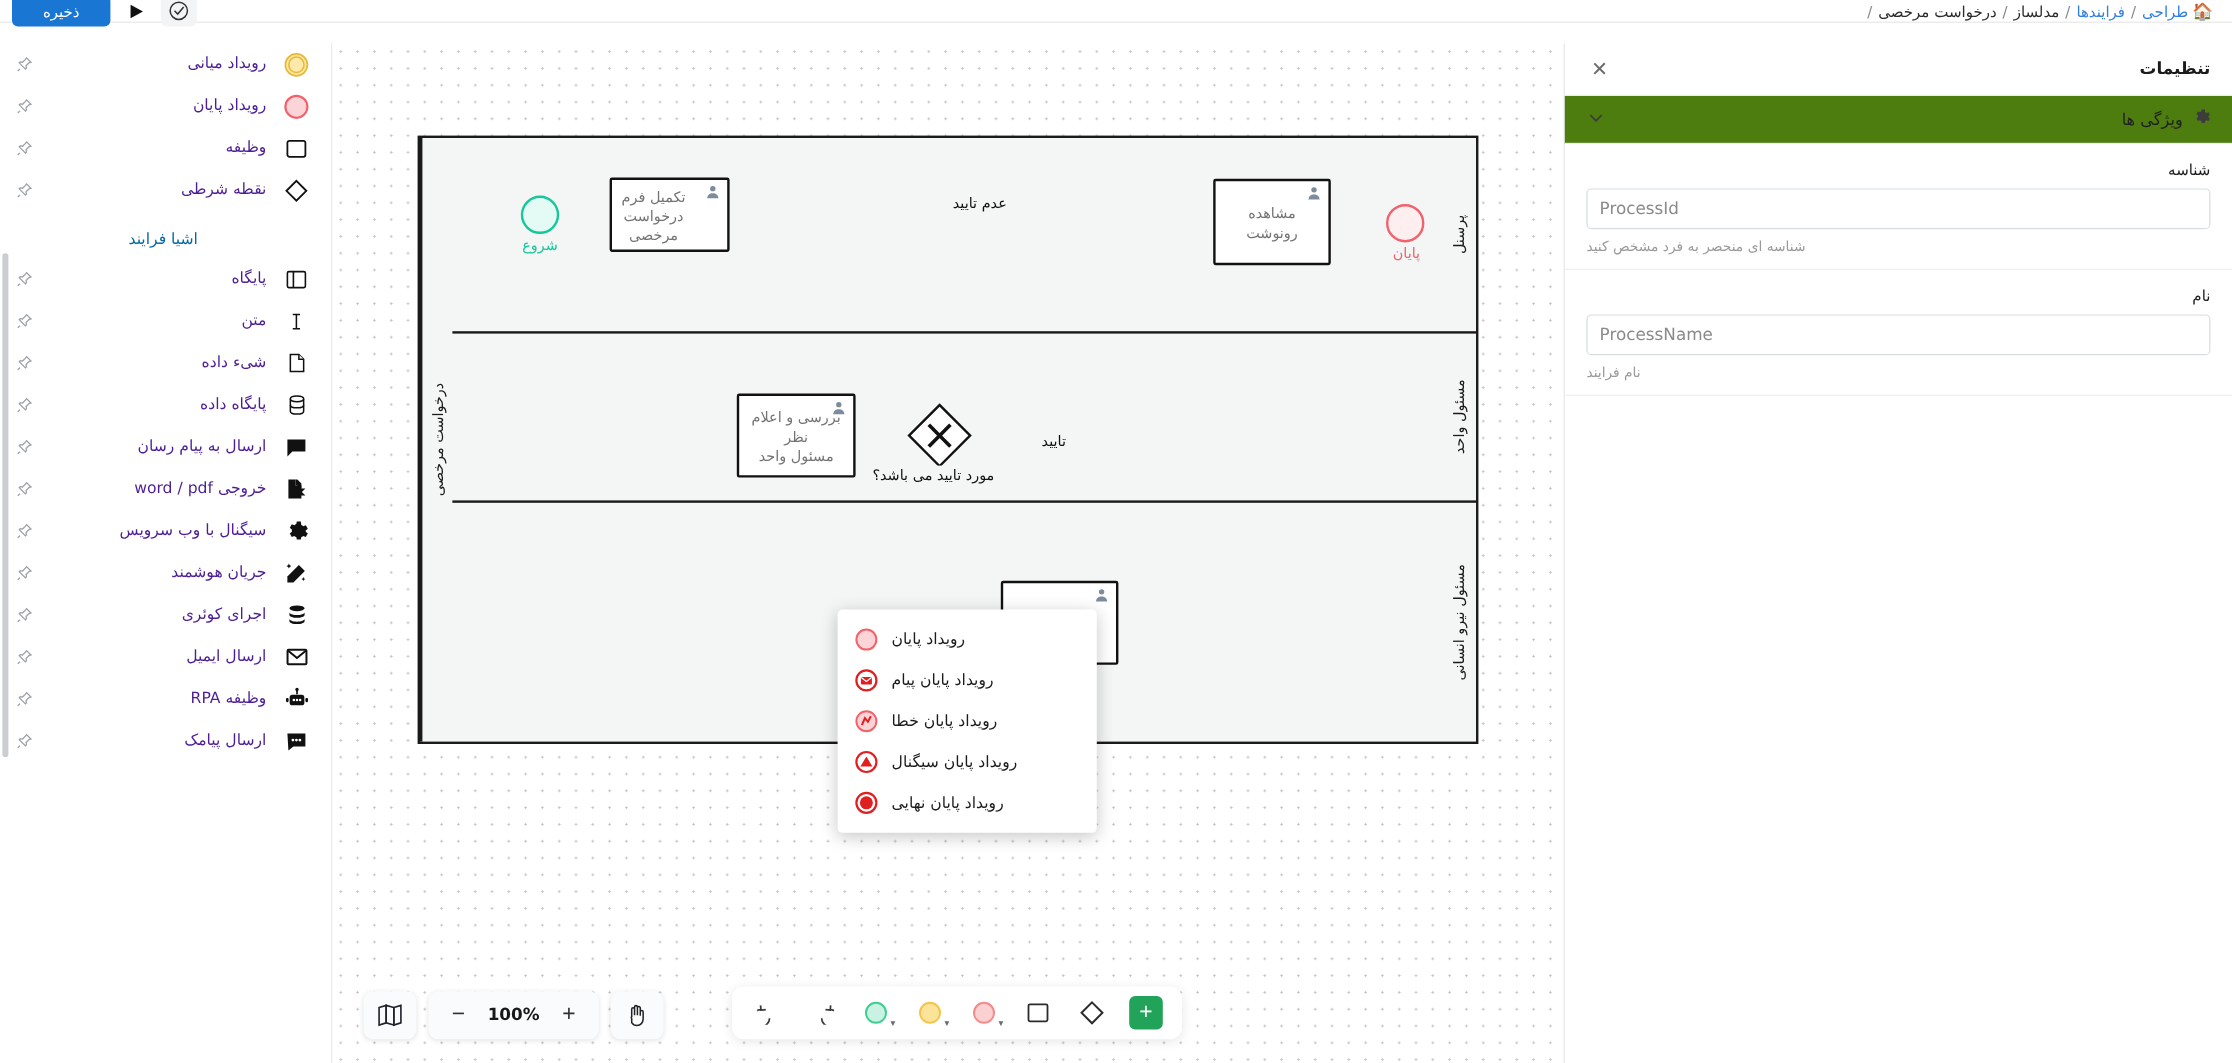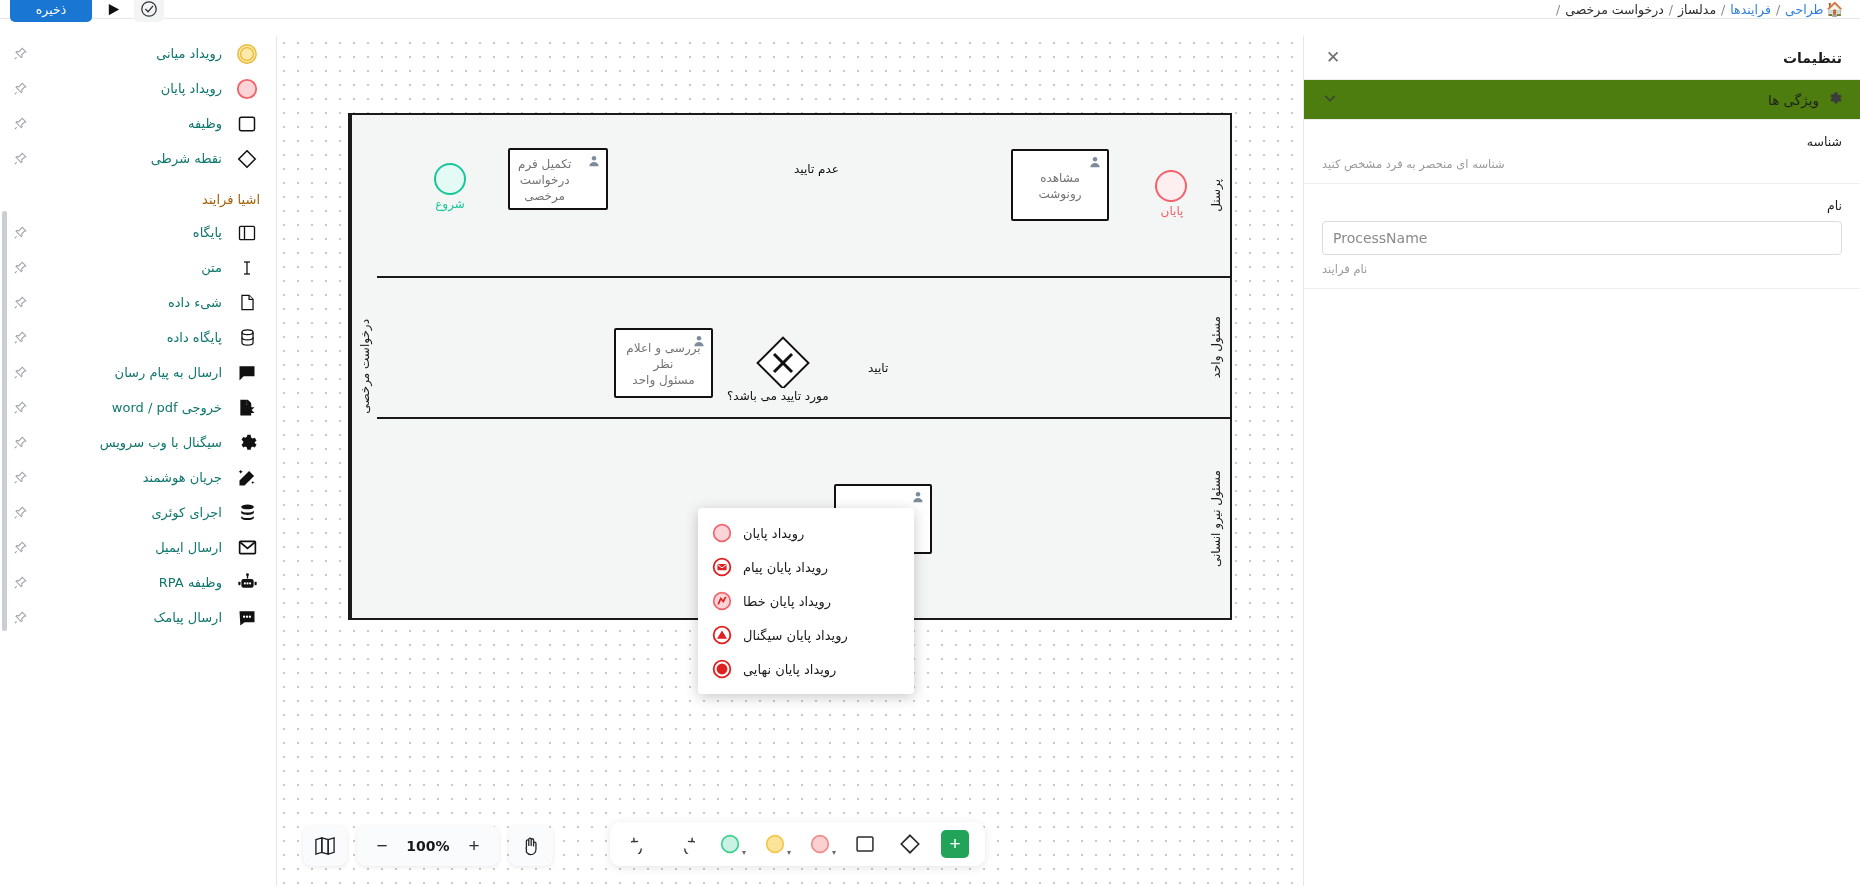--- a/index.html
+++ b/index.html
@@ -46,27 +46,27 @@
   }
   #palette-scroll { position:absolute; top:0; left:0; right:0; height: 622px; overflow:hidden;}
   .pal-item {
     display: flex; align-items: center; height: 35px; padding: 0 16px 0 12px;
     gap: 12px; cursor: pointer;
   }
   .pal-ic {
     width: 26px; min-width:26px; height: 26px; display: flex;
     align-items: center; justify-content: center;
   }
-  .pal-label { font-size: 13px; color: #0f766e; flex: 1; }
+  .pal-label { font-size: 13px; color: #4c1d95; flex: 1; }
   .pin {
     width: 16px; height: 16px; color: #9aa0a6; display:flex;
     align-items:center; justify-content:center; cursor:pointer;
   }
   .pal-section {
-    font-size: 13px; color: #a16207; padding: 16px 16px 8px 12px;
+    font-size: 13px; color: #0369a1; padding: 16px 16px 8px 12px; text-align: center;
   }
   
   #pal-scrollbar {
     position:absolute; top: 175px; left: 2px; width: 5px; height: 420px;
     background: #c9ced3; border-radius: 3px;
   }
 
   
   #canvas {
     position: absolute; top: 36px; left: 277px; width: 1026px; height: 850px;
@@ -744,20 +744,21 @@
     <span id="props-title">ویژگی ها</span>
     <span id="props-caret">
       <svg width="16" height="16" viewBox="0 0 24 24" fill="none" stroke="#3c3c3c" stroke-width="2.2">
           <polyline points="5,9 12,16 19,9"></polyline>
         </svg>
     </span>
   </div>
 
   <div class="field">
     <label class="field-label">شناسه</label>
+    <input type="text" placeholder="ProcessId" style="">
     <span class="field-hint">شناسه ای منحصر به فرد مشخص کنید</span>
   </div>
 
   <div class="field">
     <label class="field-label">نام</label>
     <input type="text" placeholder="ProcessName" style="">
     <span class="field-hint">نام فرایند</span>
   </div>
 </div>
 

